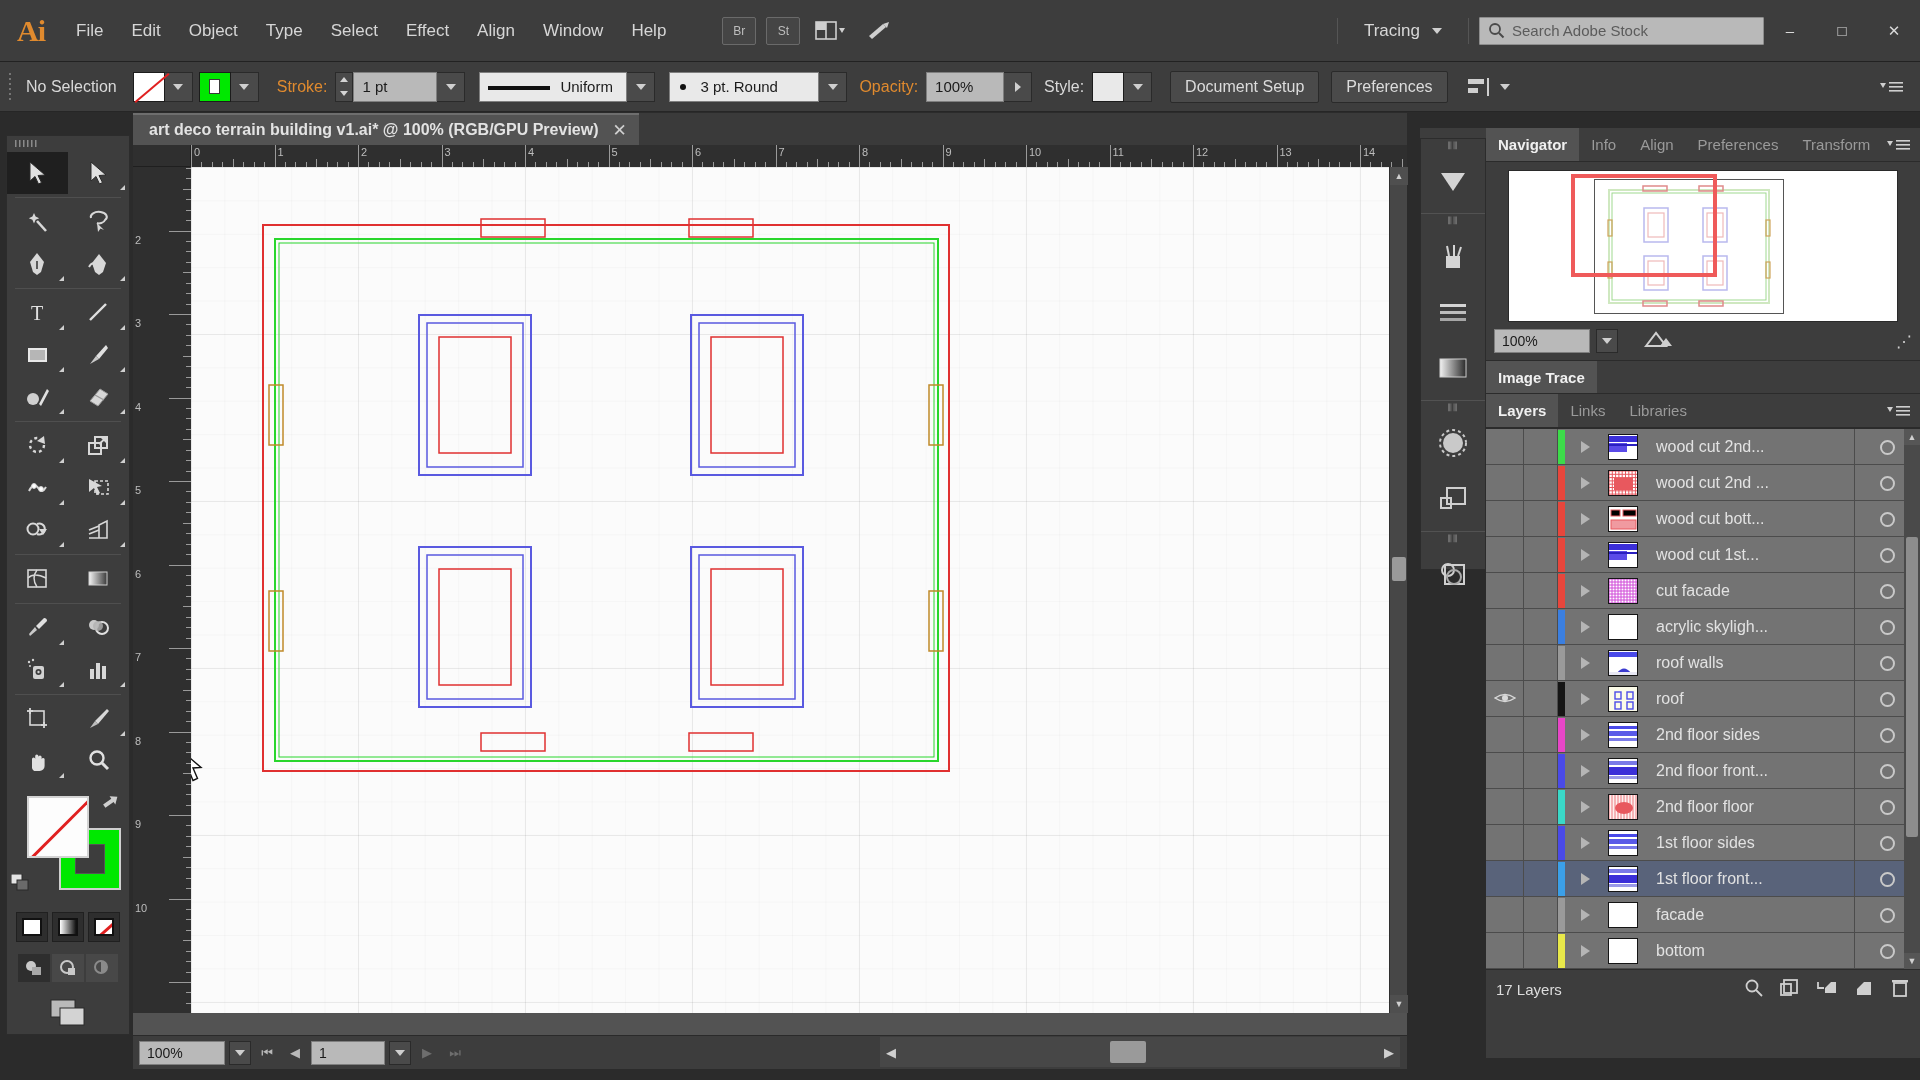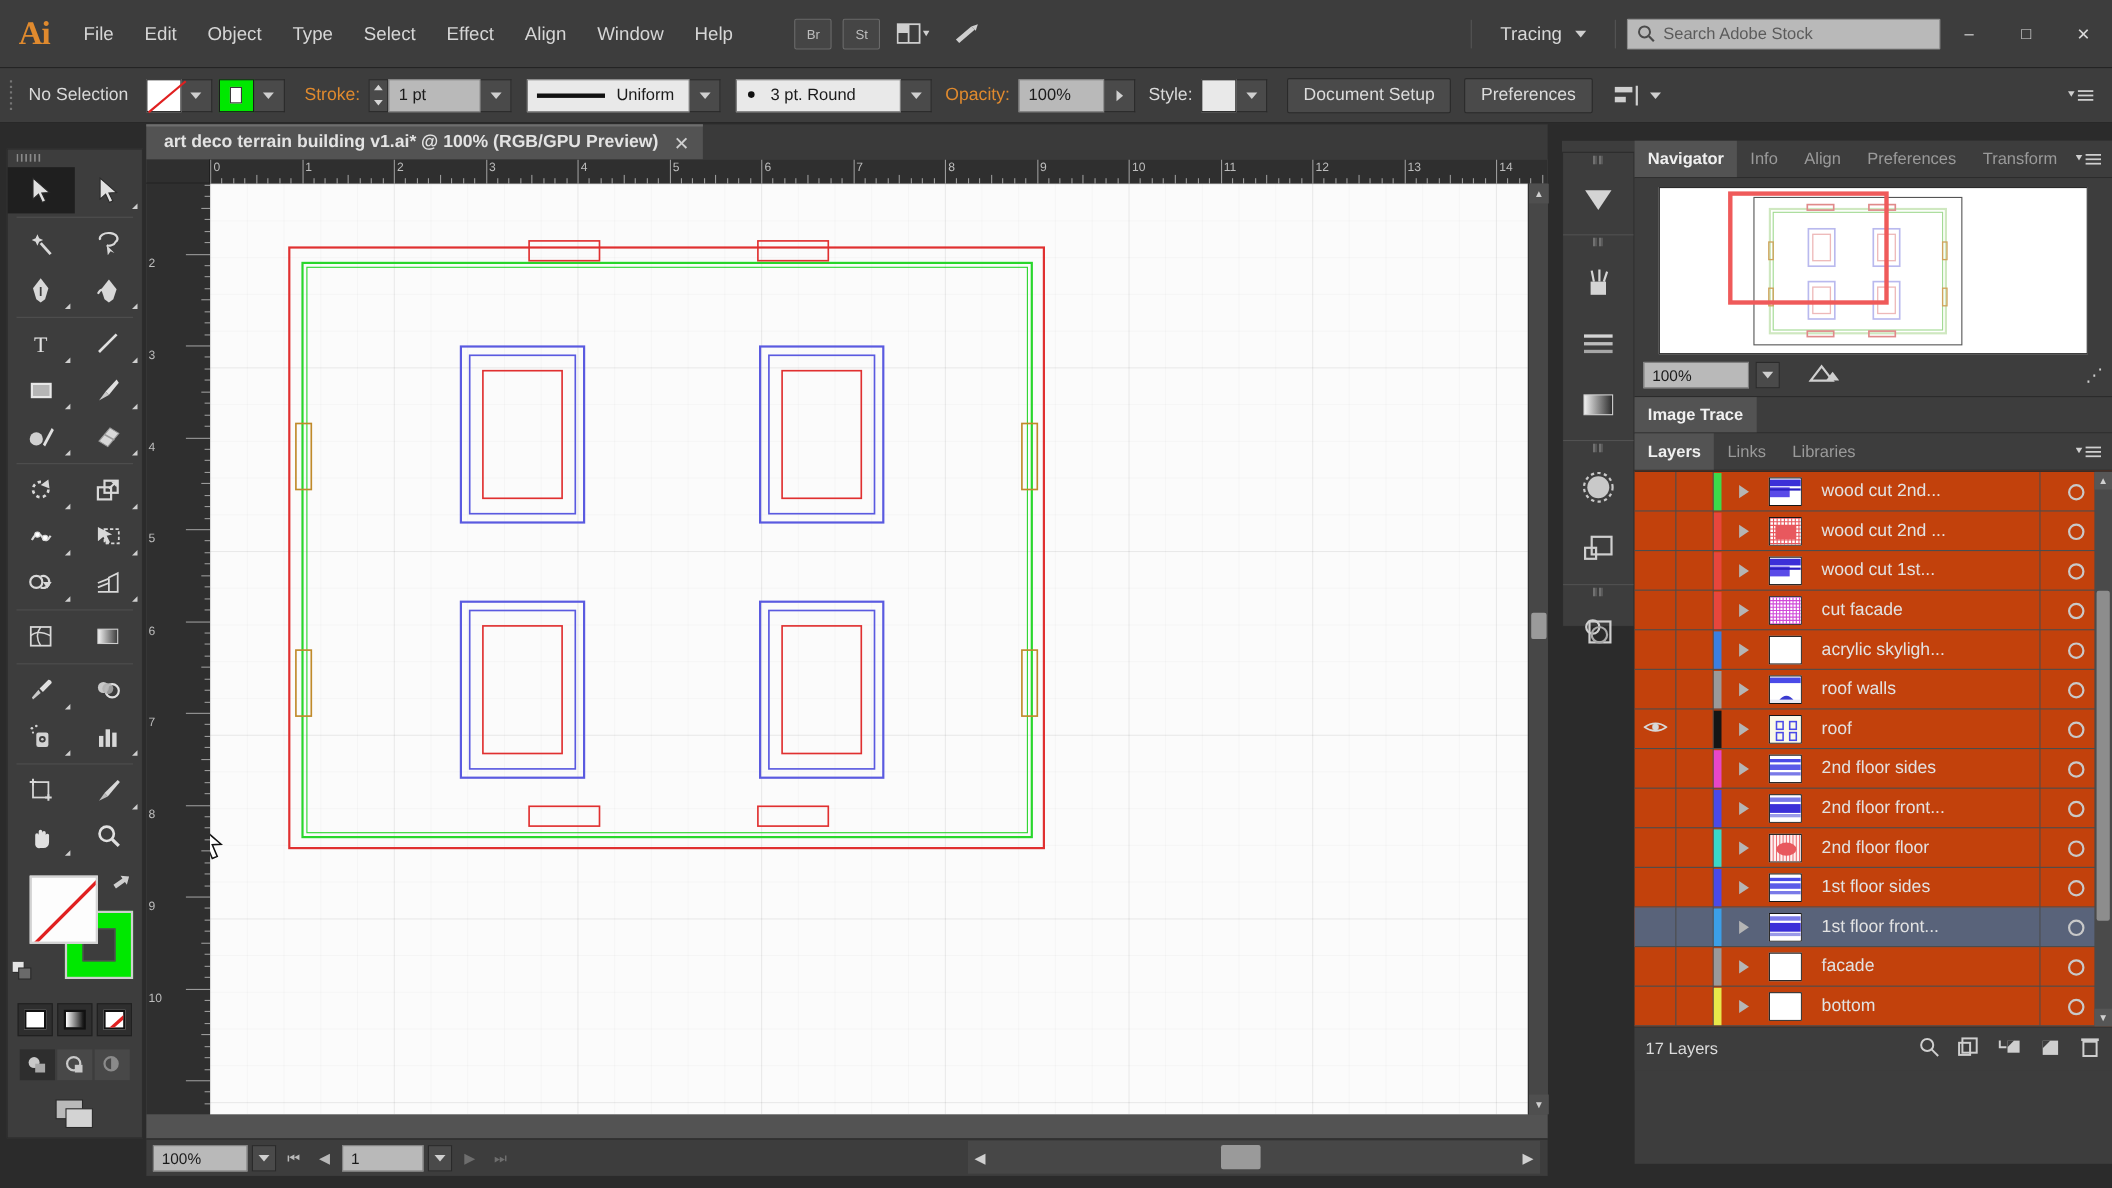--- a/index.html
+++ b/index.html
@@ -177,21 +177,21 @@
   #navbody{ background:#3d3d3d; padding:8px 0 0 0; }
   #navview{ margin:0 auto; width:390px; height:152px; background:#fff; border:1px solid #2a2a2a;
      position:relative; }
   #navart{ position:absolute; left:85px; top:8px; width:190px; height:135px; border:1px solid #555; }
   #navred{ position:absolute; left:62px; top:3px; width:146px; height:103px;
      border:4px solid #ef5a5a; }
   #navfoot{ height:38px; display:flex; align-items:center; padding:0 8px; gap:6px;}
   .navzoom{ width:96px; height:24px; background:#b9b9b9; border:1px solid #7f7f7f;
      display:flex; align-items:center; padding-left:7px; font-size:14px; color:#1a1a1a; }
   #it-tabs{ border-top:1px solid #2b2b2b; }
-  #layerlist{ background:#c2410c; border-top:1px solid #2b2b2b; position:relative; }
+  #layerlist{ background:#737373; border-top:1px solid #2b2b2b; position:relative; }
   .lrow{ display:grid; grid-template-columns:38px 34px 12px 30px 46px 1fr 66px;
      align-items:center; height:36px; border-bottom:1px solid #4c4c4c; }
   .lrow.sel{ background:#59637a; }
   .lcell{ height:36px; display:flex; align-items:center; justify-content:center;
      border-right:1px solid #4c4c4c; }
   .lcolor{ width:7px; height:34px; }
   .ltri{ width:0;height:0;border-top:6px solid transparent;border-bottom:6px solid transparent;
      border-left:9px solid #b5b5b5; }
   .lthumb{ width:30px; height:26px; border:1px solid #151515; background:#fff; overflow:hidden; }
   .lname{ color:#e2e2e2; font-size:16px; padding-left:10px; white-space:nowrap;
@@ -1140,20 +1140,42 @@
       <div class="lrow">
         <div class="lcell"></div>
         <div class="lcell"></div>
         <div class="lcolor" style="background:#e8463c"></div>
         <div class="lcell" style="border-right:none">
           <span class="ltri"></span>
         </div>
         <div class="lcell" style="border-right:none">
           <span class="lthumb"><svg width="30" height="26" viewBox="0 0 30 26">
               <rect width="30" height="26" fill="#fff"></rect>
+              <g stroke="#e8585e" stroke-width="1">
+                <rect x="2" y="3" width="9" height="6"></rect>
+                <rect x="14" y="3" width="13" height="6"></rect>
+                <rect x="2" y="13" width="25" height="9" fill="#f09aa0"></rect>
+              </g>
+            </svg></span>
+        </div>
+        <div class="lname">wood cut bott...</div>
+        <div class="lcell" style="border-left:1px solid #4c4c4c;border-right:none">
+          <span class="ltarget"></span>
+        </div>
+      </div>
+      <div class="lrow">
+        <div class="lcell"></div>
+        <div class="lcell"></div>
+        <div class="lcolor" style="background:#e8463c"></div>
+        <div class="lcell" style="border-right:none">
+          <span class="ltri"></span>
+        </div>
+        <div class="lcell" style="border-right:none">
+          <span class="lthumb"><svg width="30" height="26" viewBox="0 0 30 26">
+              <rect width="30" height="26" fill="#fff"></rect>
               <rect x="0" y="1" width="30" height="6" fill="#3b2fd8"></rect>
               <rect x="0" y="8" width="18" height="9" fill="#5a4ae8"></rect>
               <rect x="0" y="9" width="30" height="2" fill="#2a1fc0"></rect>
             </svg></span>
         </div>
         <div class="lname">wood cut 1st...</div>
         <div class="lcell" style="border-left:1px solid #4c4c4c;border-right:none">
           <span class="ltarget"></span>
         </div>
       </div>

